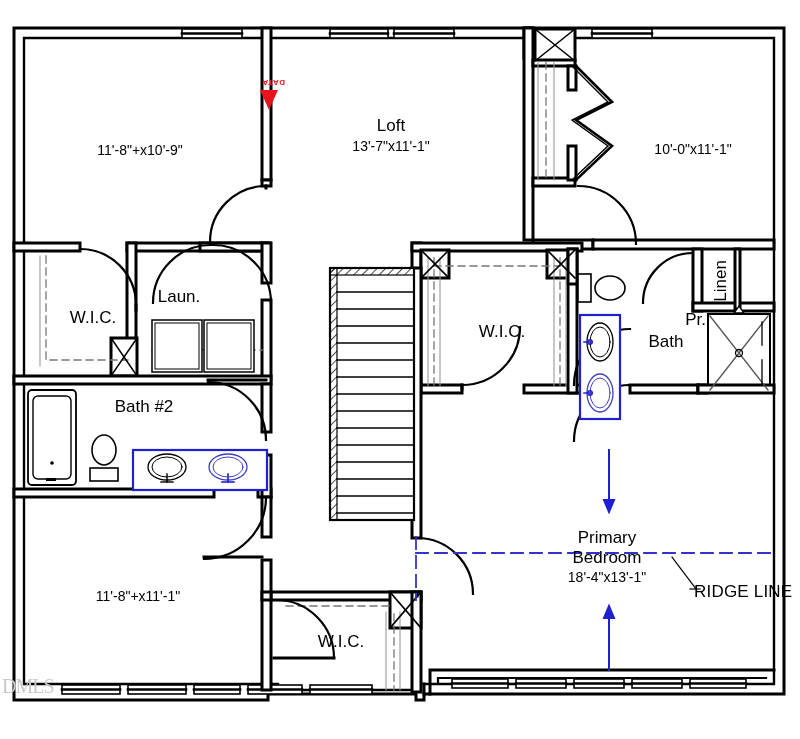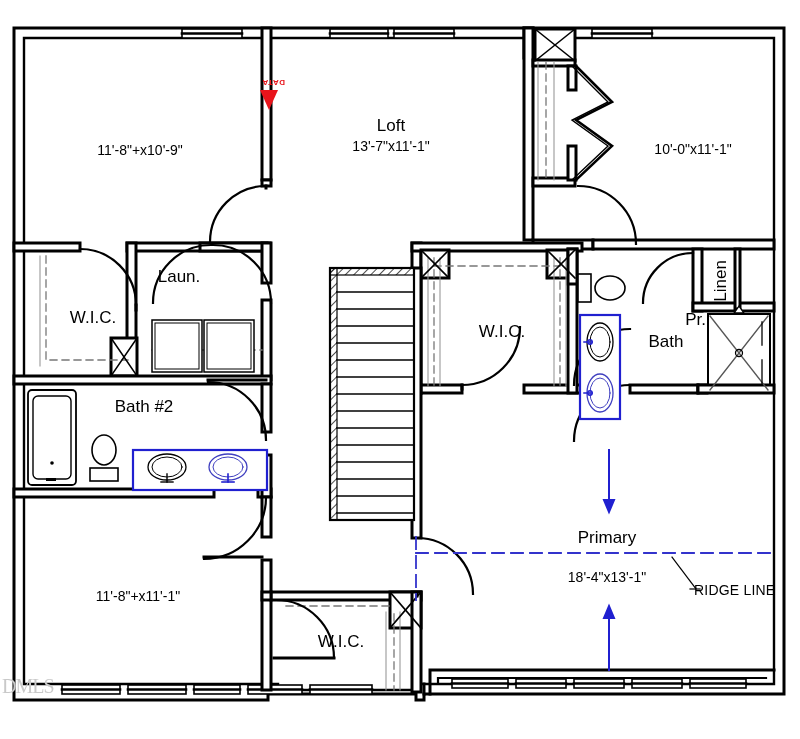--- a/index.html
+++ b/index.html
@@ -2,21 +2,21 @@
 <html><head>
 <meta charset="utf-8">
 <style>
   html,body{margin:0;padding:0;background:#fff;}
   body{font-family:"Liberation Sans", sans-serif;}
   #stage{position:relative;width:800px;height:739px;background:#ffffff;overflow:hidden;}
   #plan{position:absolute;left:0;top:0;width:800px;height:739px;}
   .lbl{position:absolute;text-align:center;white-space:nowrap;color:#000;line-height:1.05;}
   .rm-name{font-size:17px;}
   .rm-dim{font-size:14px;}
-  .tiny{font-size:14px;letter-spacing:.2px;}
+  .tiny{font-size:17px;letter-spacing:.2px;}
   .vert{transform:rotate(-90deg);transform-origin:50% 50%;}
   .dataTag{position:absolute;color:#e8141b;font-size:8px;font-weight:bold;transform:rotate(180deg);letter-spacing:.5px;}
   .wm{position:absolute;color:#c9c9c9;font-size:20px;font-family:"Liberation Serif", serif;letter-spacing:-1px;}
 </style>
 </head>
 <body>
 
 <div id="stage">
 
   <svg id="plan" viewBox="0 0 800 739">
@@ -362,36 +362,37 @@
 
   <div class="lbl rm-dim" style="left:60px;top:143px;width:160px;">11'-8"+x10'-9"</div>
 
   <div class="lbl rm-name" style="left:331px;top:117px;width:120px;">Loft</div>
   <div class="lbl rm-dim" style="left:331px;top:139px;width:120px;">13'-7"x11'-1"</div>
 
   <div class="lbl rm-dim" style="left:613px;top:142px;width:160px;">10'-0"x11'-1"</div>
 
   <div class="lbl rm-name" style="left:33px;top:309px;width:120px;">W.I.C.</div>
 
-  <div class="lbl rm-name" style="left:139px;top:268px;width:80px;">Laun.</div>
+  <div class="lbl rm-name" style="left:139px;top:288px;width:80px;">Laun.</div>
 
   <div class="lbl rm-name" style="left:84px;top:398px;width:120px;">Bath #2</div>
 
   <div class="lbl rm-dim" style="left:58px;top:589px;width:160px;">11'-8"+x11'-1"</div>
 
   <div class="lbl rm-name" style="left:291px;top:633px;width:100px;">W.I.C.</div>
 
   <div class="lbl rm-name" style="left:452px;top:323px;width:100px;">W.I.C.</div>
 
   <div class="lbl rm-name" style="left:626px;top:311px;width:80px;text-align:right;">Pr.</div>
   <div class="lbl rm-name" style="left:626px;top:333px;width:80px;">Bath</div>
 
   <div class="lbl rm-name vert" style="left:686px;top:272px;width:70px;">Linen</div>
 
   <div class="lbl rm-name" style="left:537px;top:529px;width:140px;">Primary</div>
+  <div class="lbl rm-name" style="left:537px;top:549px;width:140px;">Bedroom</div>
   <div class="lbl rm-dim" style="left:537px;top:570px;width:140px;">18'-4"x13'-1"</div>
 
   <div class="lbl tiny" style="left:694px;top:583px;width:100px;text-align:left;">RIDGE LINE</div>
 
   <div class="dataTag" style="left:262px;top:78px;">DATA</div>
   <svg style="position:absolute;left:258px;top:88px;width:22px;height:24px;">
     <path d="M2,2 L20,2 L11,22 Z" fill="#e8141b" stroke="none"></path>
   </svg>
 
   <div class="wm" style="left:2px;top:675px;">DMLS</div>

